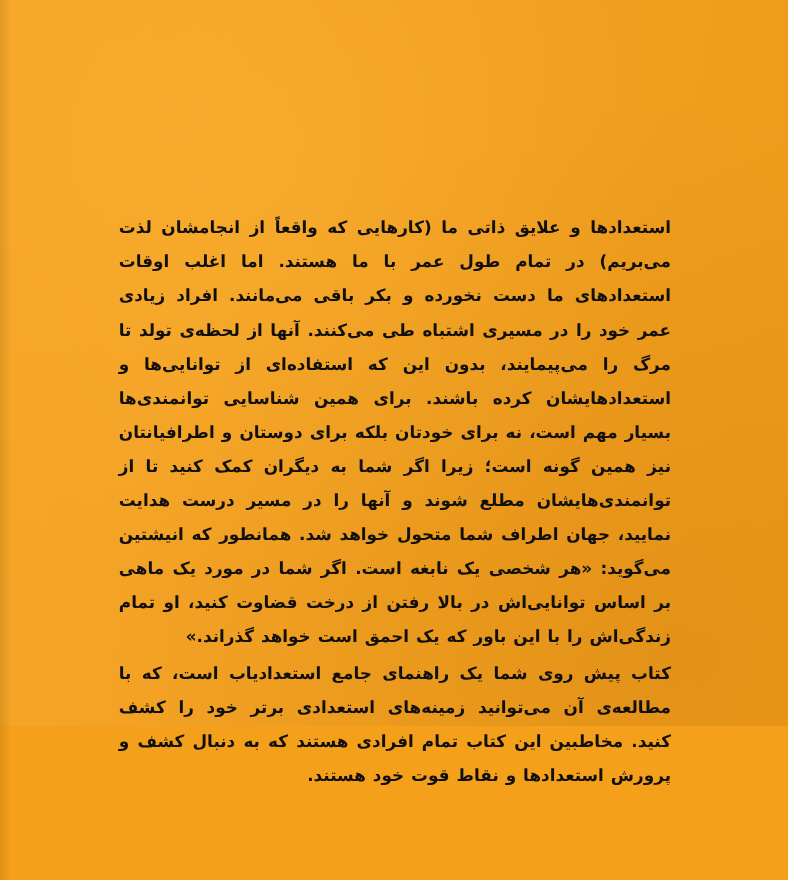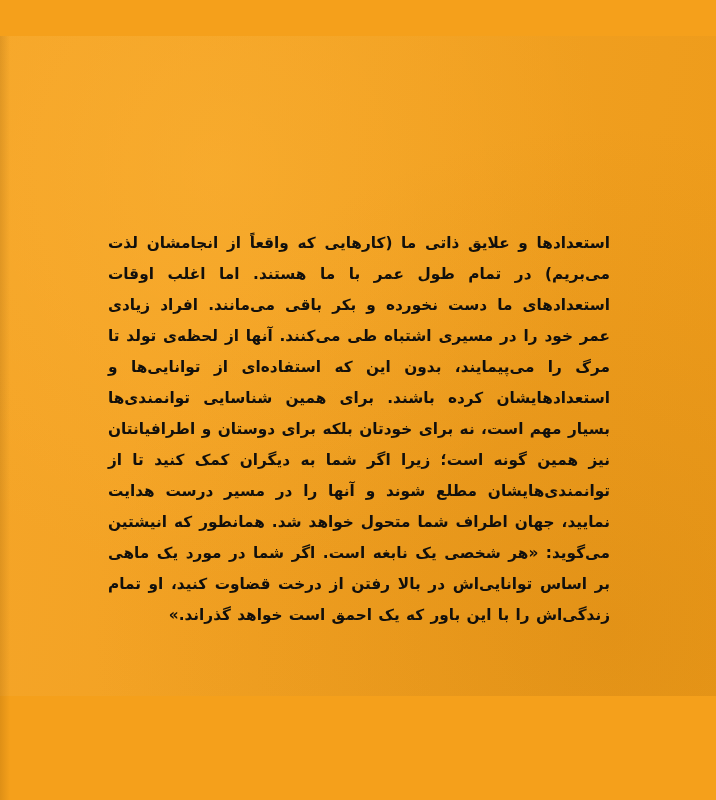--- a/index.html
+++ b/index.html
@@ -12,21 +12,20 @@
     overflow: hidden;
     background: #f5a01b;
     font-family: "DejaVu Sans", "Liberation Sans", sans-serif;
   }
   .page {
     position: relative;
     width: 716px;
     height: 660px;
     box-sizing: border-box;
     background: #f5a01b;
-    margin-top: 36px;
   }
   
   .page::before {
     content: "";
     position: absolute;
     inset: 0;
     background:
       radial-gradient(ellipse at 30% 20%, rgba(255,185,60,0.35) 0%, rgba(255,185,60,0) 55%),
       radial-gradient(ellipse at 85% 90%, rgba(196,120,10,0.28) 0%, rgba(196,120,10,0) 60%),
       linear-gradient(100deg, rgba(255,255,255,0.06) 0%, rgba(0,0,0,0.03) 100%);
@@ -63,14 +62,15 @@
   .para + .para {
     margin-top: 2px;
   }
 </style>
 </head>
 <body>
 
 <div class="page">
   <div class="text-block">
     <p class="para">استعدادها و علایق ذاتی ما (کارهایی که واقعاً از انجامشان لذت می‌بریم) در تمام طول عمر با ما هستند. اما اغلب اوقات استعدادهای ما دست نخورده و بکر باقی می‌مانند. افراد زیادی عمر خود را در مسیری اشتباه طی می‌کنند. آنها از لحظه‌ی تولد تا مرگ را می‌پیمایند، بدون این که استفاده‌ای از توانایی‌ها و استعدادهایشان کرده باشند. برای همین شناسایی توانمندی‌ها بسیار مهم است، نه برای خودتان بلکه برای دوستان و اطرافیانتان نیز همین گونه است؛ زیرا اگر شما به دیگران کمک کنید تا از توانمندی‌هایشان مطلع شوند و آنها را در مسیر درست هدایت نمایید، جهان اطراف شما متحول خواهد شد. همانطور که انیشتین می‌گوید: «هر شخصی یک نابغه است. اگر شما در مورد یک ماهی بر اساس توانایی‌اش در بالا رفتن از درخت قضاوت کنید، او تمام زندگی‌اش را با این باور که یک احمق است خواهد گذراند.»</p>
+    <p class="para">کتاب پیش روی شما یک راهنمای جامع استعدادیاب است، که با مطالعه‌ی آن می‌توانید زمینه‌های استعدادی برتر خود را کشف کنید. مخاطبین این کتاب تمام افرادی هستند که به دنبال کشف و پرورش استعدادها و نقاط قوت خود هستند.</p>
   </div>
 </div>
 
 </body></html>

